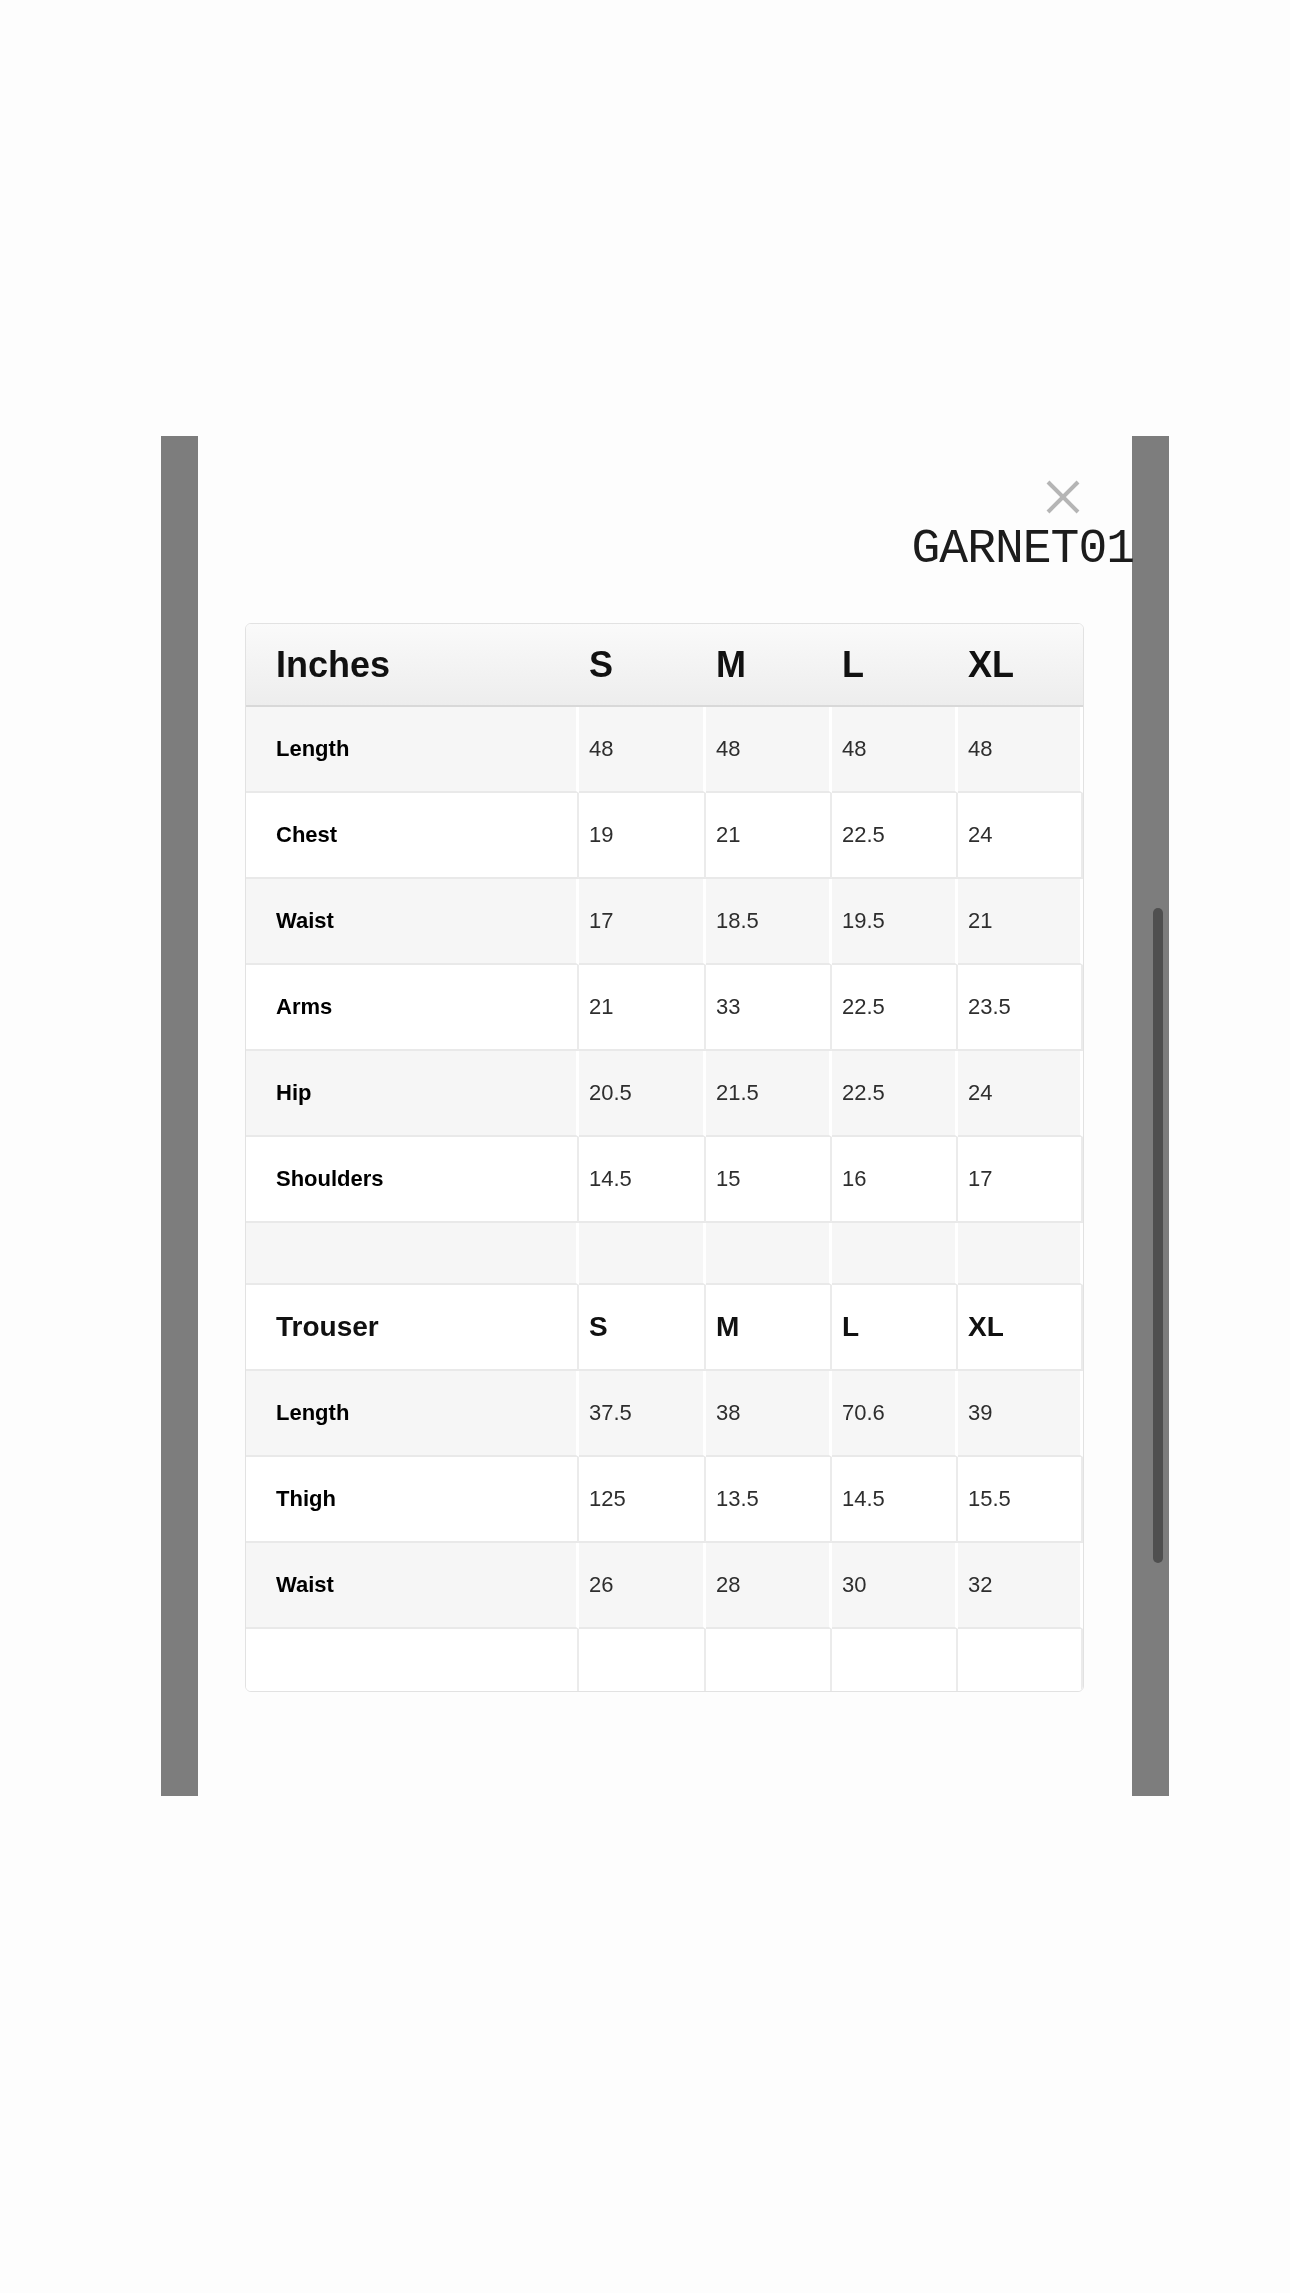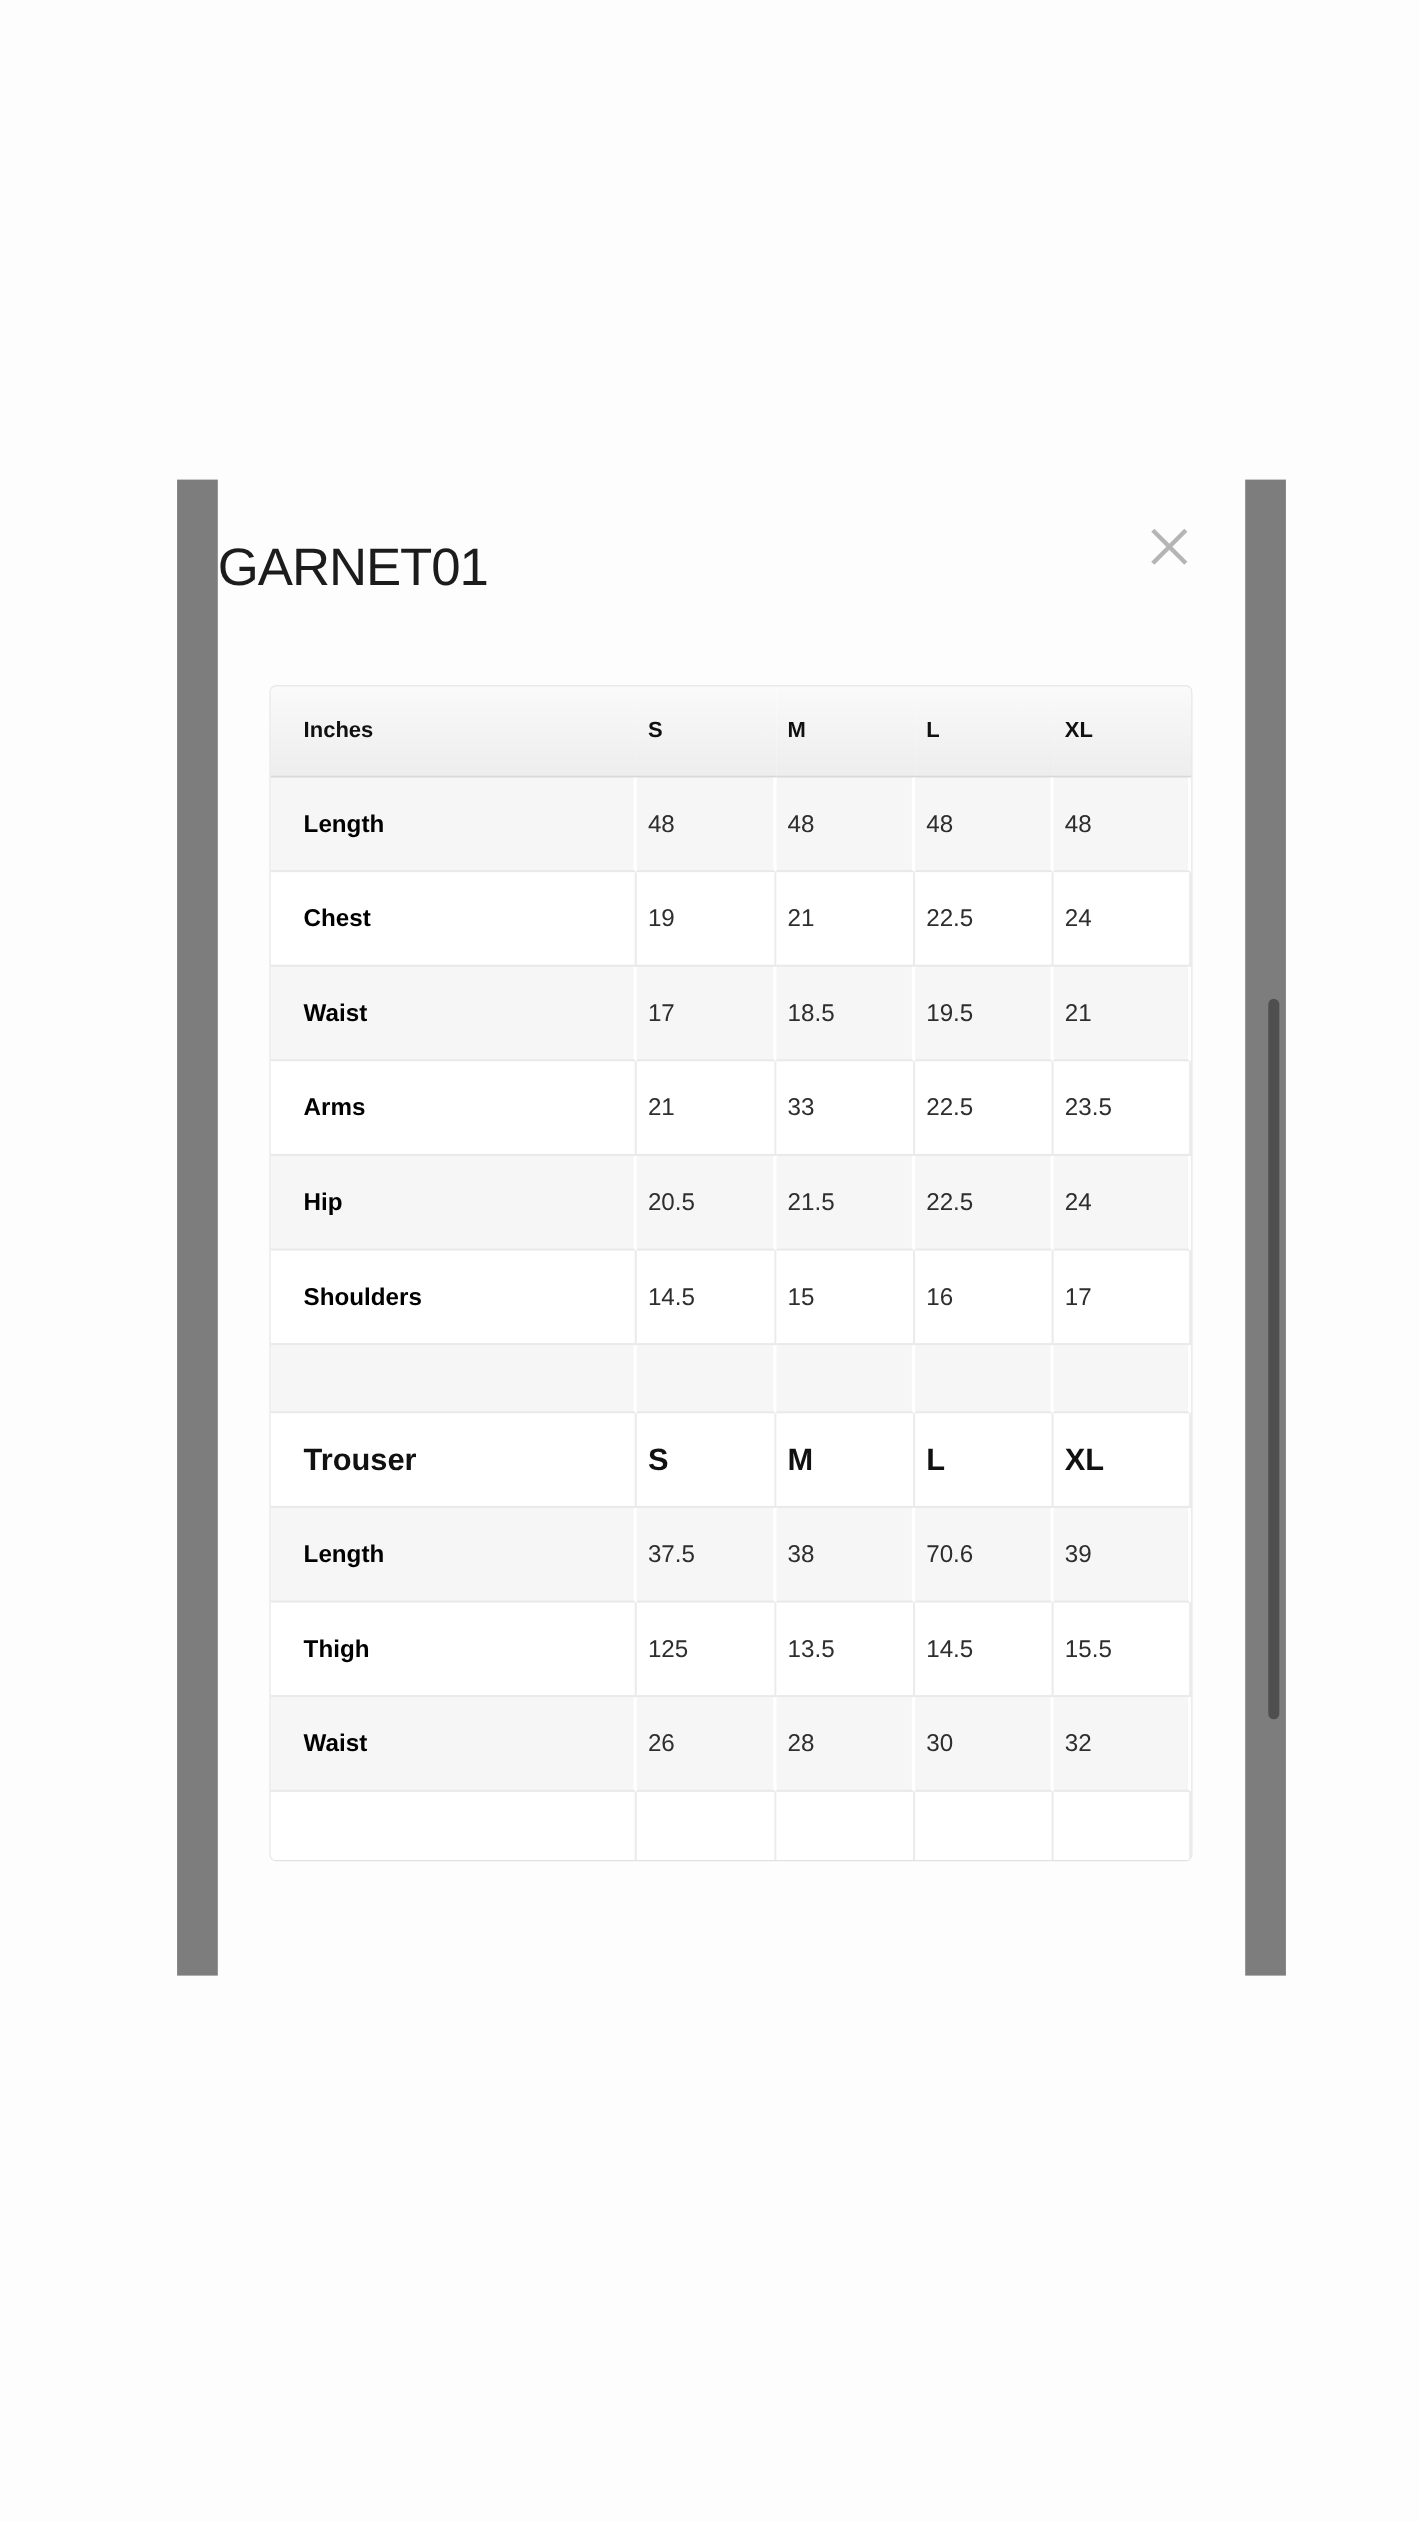--- a/index.html
+++ b/index.html
@@ -40,24 +40,24 @@
     width: 52px; height: 52px;
     background: transparent;
     border: none; padding: 0; margin: 0;
     cursor: pointer;
     display: flex; align-items: center; justify-content: center;
   }
   .close-btn svg { display: block; }
   
   .modal-title {
     position: absolute;
-    left: 198px; top: 492px;
+    left: 198px; top: 524px;
     width: 936px;
-    text-align: left;
-    font-family: Liberation Sans, sans-serif;
+    text-align: right;
+    font-family: Liberation Mono, monospace;
     font-size: 48px;
     letter-spacing: -1px;
     line-height: 1.05;
     color: #1c1c1c;
     font-weight: normal;
     margin: 0;
   }
   
   .table-wrap {
     position: absolute;
@@ -84,21 +84,21 @@
     overflow: hidden;
     white-space: nowrap;
   }
   table.size-chart th:first-child,
   table.size-chart td:first-child { padding-left: 30px; }
   
   table.size-chart thead th {
     height: 83px;
     background: linear-gradient(#fafafa, #ededed);
     border-bottom: 2px solid #d8d8d8;
-    font-size: 20px;
+    font-size: 36px;
     font-weight: bold;
     color: #111111;
   }
   
   table.size-chart tbody td {
     height: 86px;
     font-size: 22px;
     color: #2e2e2e;
     border-bottom: 2px solid #e9e9e9;
   }

